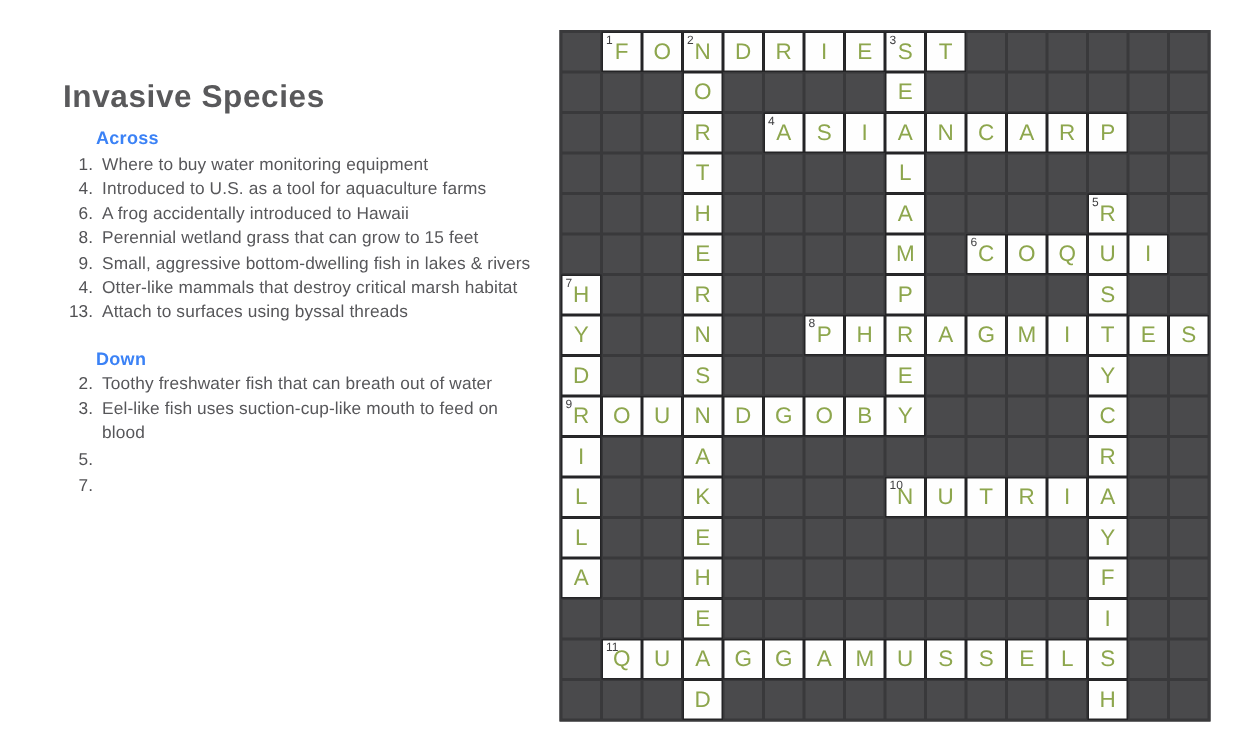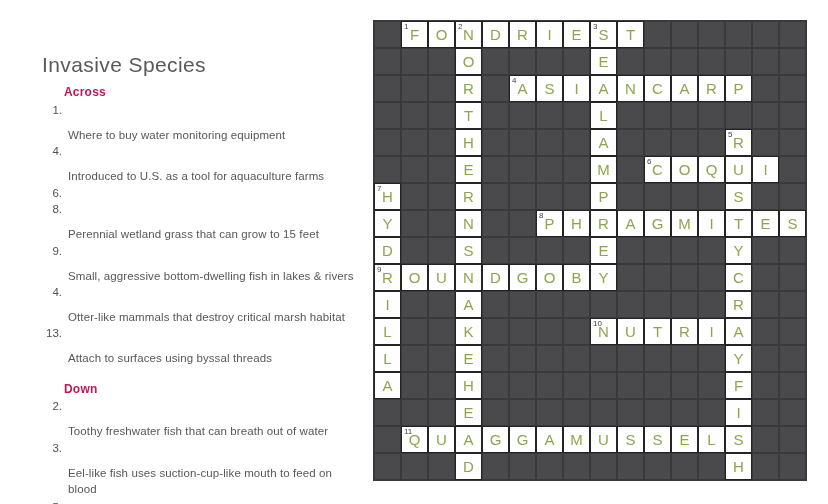--- a/index.html
+++ b/index.html
@@ -19,30 +19,30 @@
   
   .left-panel {
     position: absolute;
     left: 42px;
     top: 52px;
     width: 330px;
     color: #57575a;
   }
   .page-title {
     font-size: 21px;
-    font-weight: 400;
+    font-weight: 700;
     color: #59595b;
     letter-spacing: 0.4px;
     margin: 0 0 0 0;
     line-height: 26px;
   }
   .section-heading {
     font-weight: 700;
     font-size: 12px;
-    color: #be185d;
+    color: #3b82f6;
     margin: 7px 0 3px 22px;
     letter-spacing: 0.2px;
   }
   .section-heading.down-h { margin-top: 15px; }
   .clue {
     display: flex;
     align-items: flex-start;
   }
   .across-list .clue { line-height: 16.4px; }
   .down-list .clue { line-height: 15.6px; margin-bottom: 2px; }
@@ -51,21 +51,20 @@
     text-align: right;
     padding-right: 6px;
     font-size: 11.5px;
     color: #515154;
   }
   .clue-text {
     font-size: 11.5px;
     color: #57575a;
     white-space: pre-line;
     letter-spacing: 0.1px;
-    margin-top: 25px;
   }
 
   
   .crossword {
     position: absolute;
     left: 373px;
     top: 20px;
     display: grid;
     grid-template-columns: repeat(16, 25px);
     grid-auto-rows: 25px;
@@ -112,20 +111,21 @@
         <div class="clue">
           <span class="clue-num">1.</span>
           <span class="clue-text">Where to buy water monitoring equipment</span>
         </div>
         <div class="clue">
           <span class="clue-num">4.</span>
           <span class="clue-text">Introduced to U.S. as a tool for aquaculture farms</span>
         </div>
         <div class="clue">
           <span class="clue-num">6.</span>
+          <span class="clue-text">A frog accidentally introduced to Hawaii</span>
         </div>
         <div class="clue">
           <span class="clue-num">8.</span>
           <span class="clue-text">Perennial wetland grass that can grow to 15 feet</span>
         </div>
         <div class="clue">
           <span class="clue-num">9.</span>
           <span class="clue-text">Small, aggressive bottom-dwelling fish in lakes &amp; rivers</span>
         </div>
         <div class="clue">

